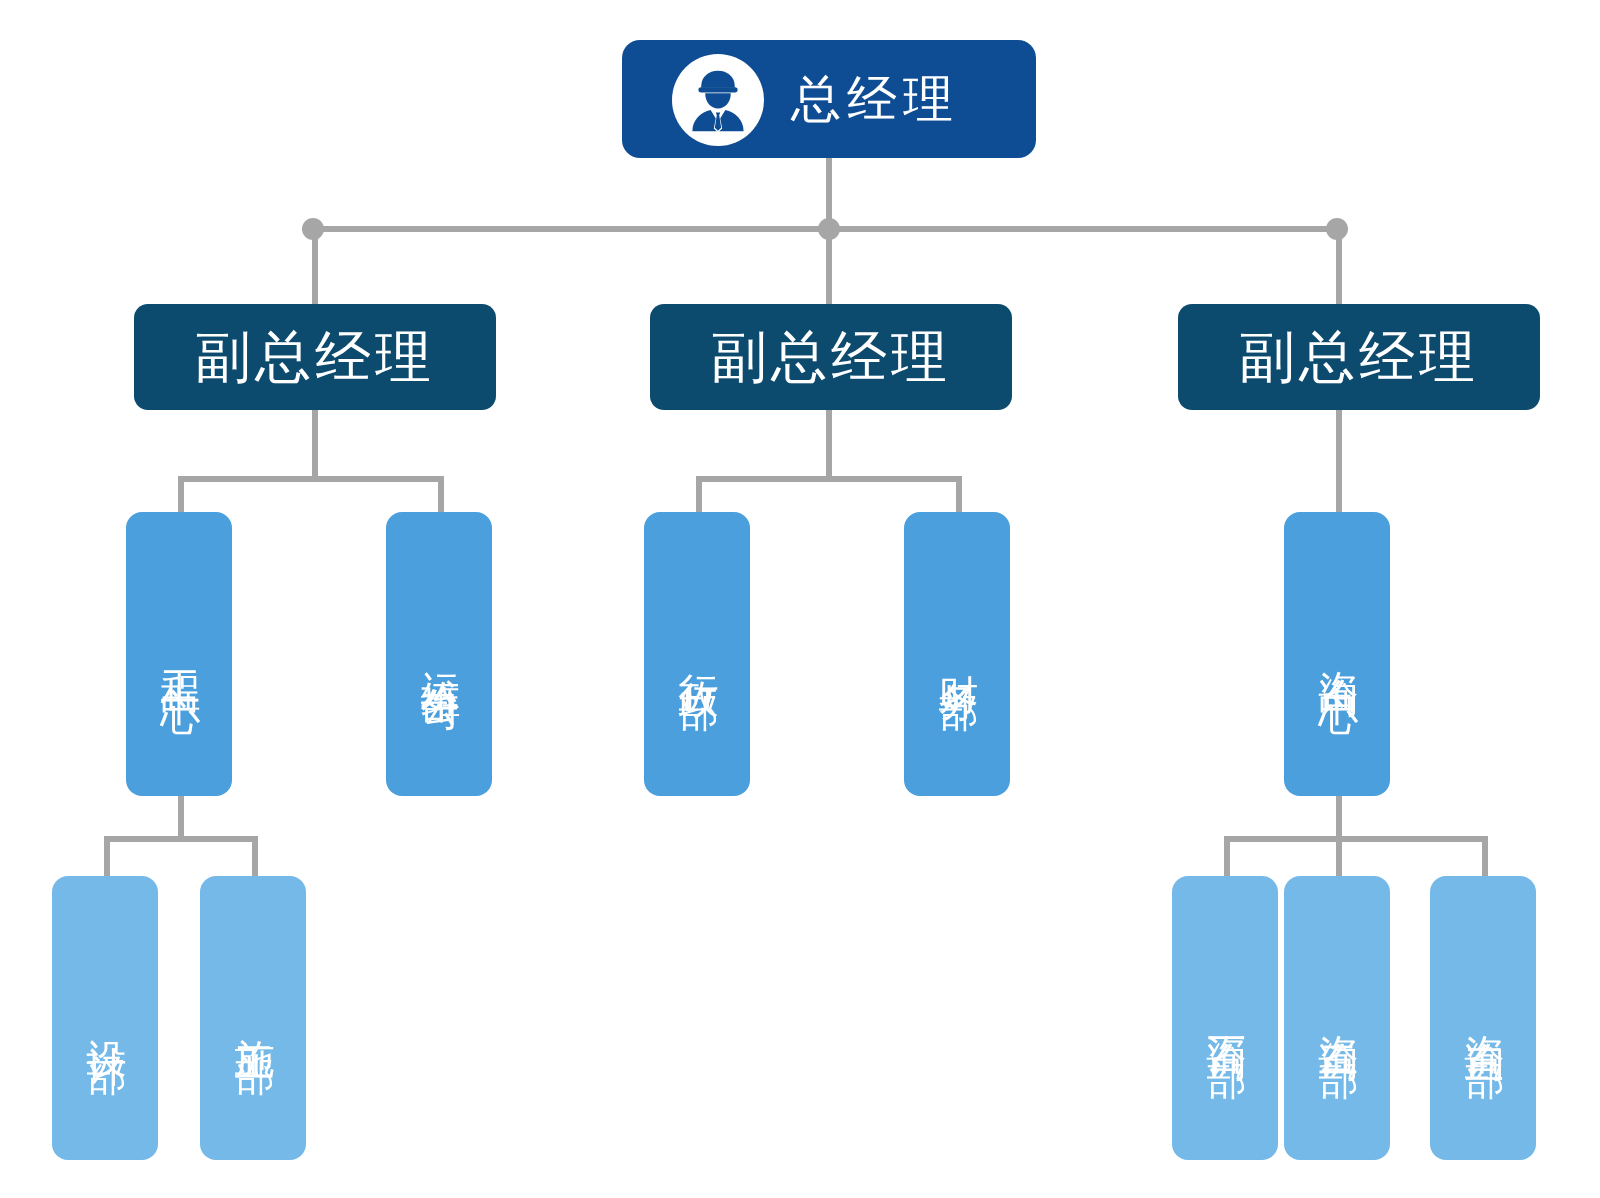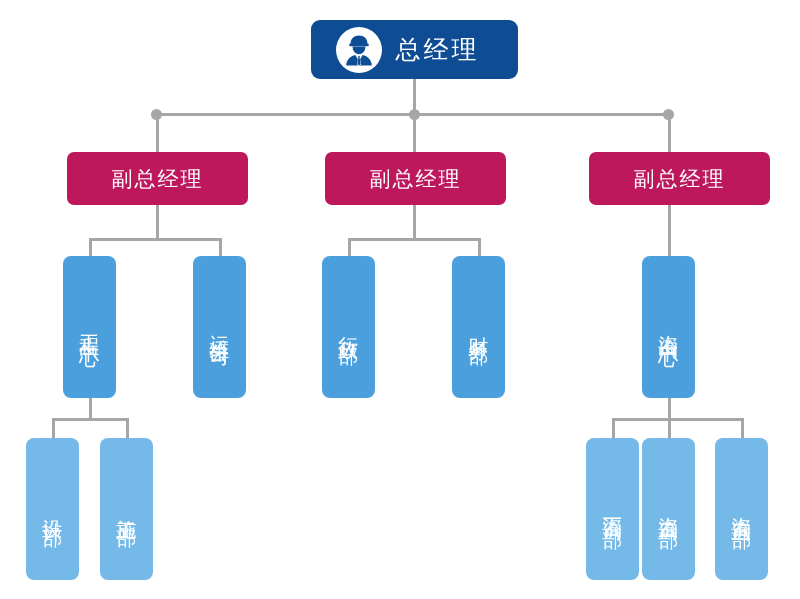--- a/index.html
+++ b/index.html
@@ -55,22 +55,22 @@
     flex-direction: row;
     gap: 12px;
     padding-right: 14px;
     font-size: 25px;
     letter-spacing: 3px;
   }
   .node.level1 .node-label { padding-left: 2px; }
 
   
   .node.level2 {
-    background: #be185d;
-    font-size: 21px;
+    background: #0c4a6e;
+    font-size: 28px;
     letter-spacing: 2px;
   }
 
   
   .node.level3 {
     background: #4a9fdc;
     border-radius: 8px;
     font-size: 20px;
   }
 

